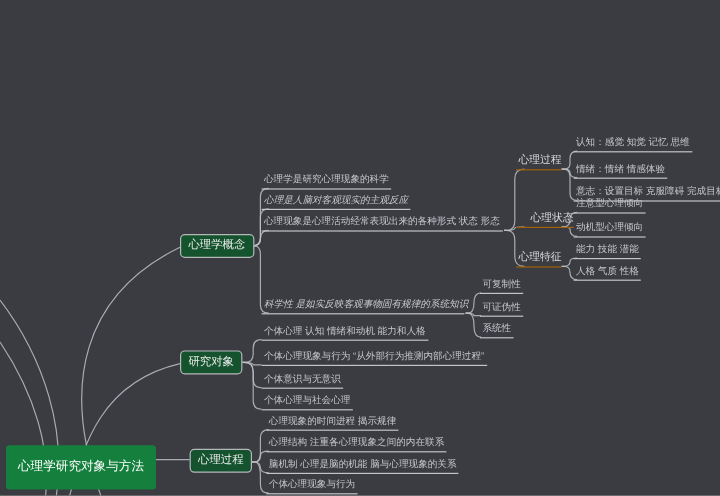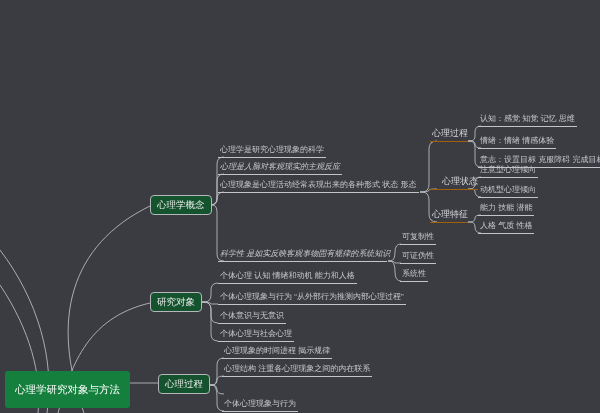--- a/index.html
+++ b/index.html
@@ -113,15 +113,16 @@
   <div class="tl" style="left:400px;top:250px;">可证伪性</div>
   <div class="tl" style="left:400px;top:268px;">系统性</div>
 
   <div class="tl" style="left:218px;top:291px;">个体心理现象与行为 “从外部行为推测内部心理过程”</div>
   <div class="tl" style="left:218px;top:270px;">个体心理 认知 情绪和动机 能力和人格</div>
   <div class="tl" style="left:218px;top:310px;">个体意识与无意识</div>
   <div class="tl" style="left:218px;top:328px;">个体心理与社会心理</div>
 
   <div class="tl" style="left:222px;top:345px;">心理现象的时间进程 揭示规律</div>
   <div class="tl" style="left:222px;top:363px;">心理结构 注重各心理现象之间的内在联系</div>
+  <div class="tl" style="left:222px;top:381px;">脑机制 心理是脑的机能 脑与心理现象的关系</div>
   <div class="tl" style="left:222px;top:398px;">个体心理现象与行为</div>
 
 </div>
 
 </body></html>

